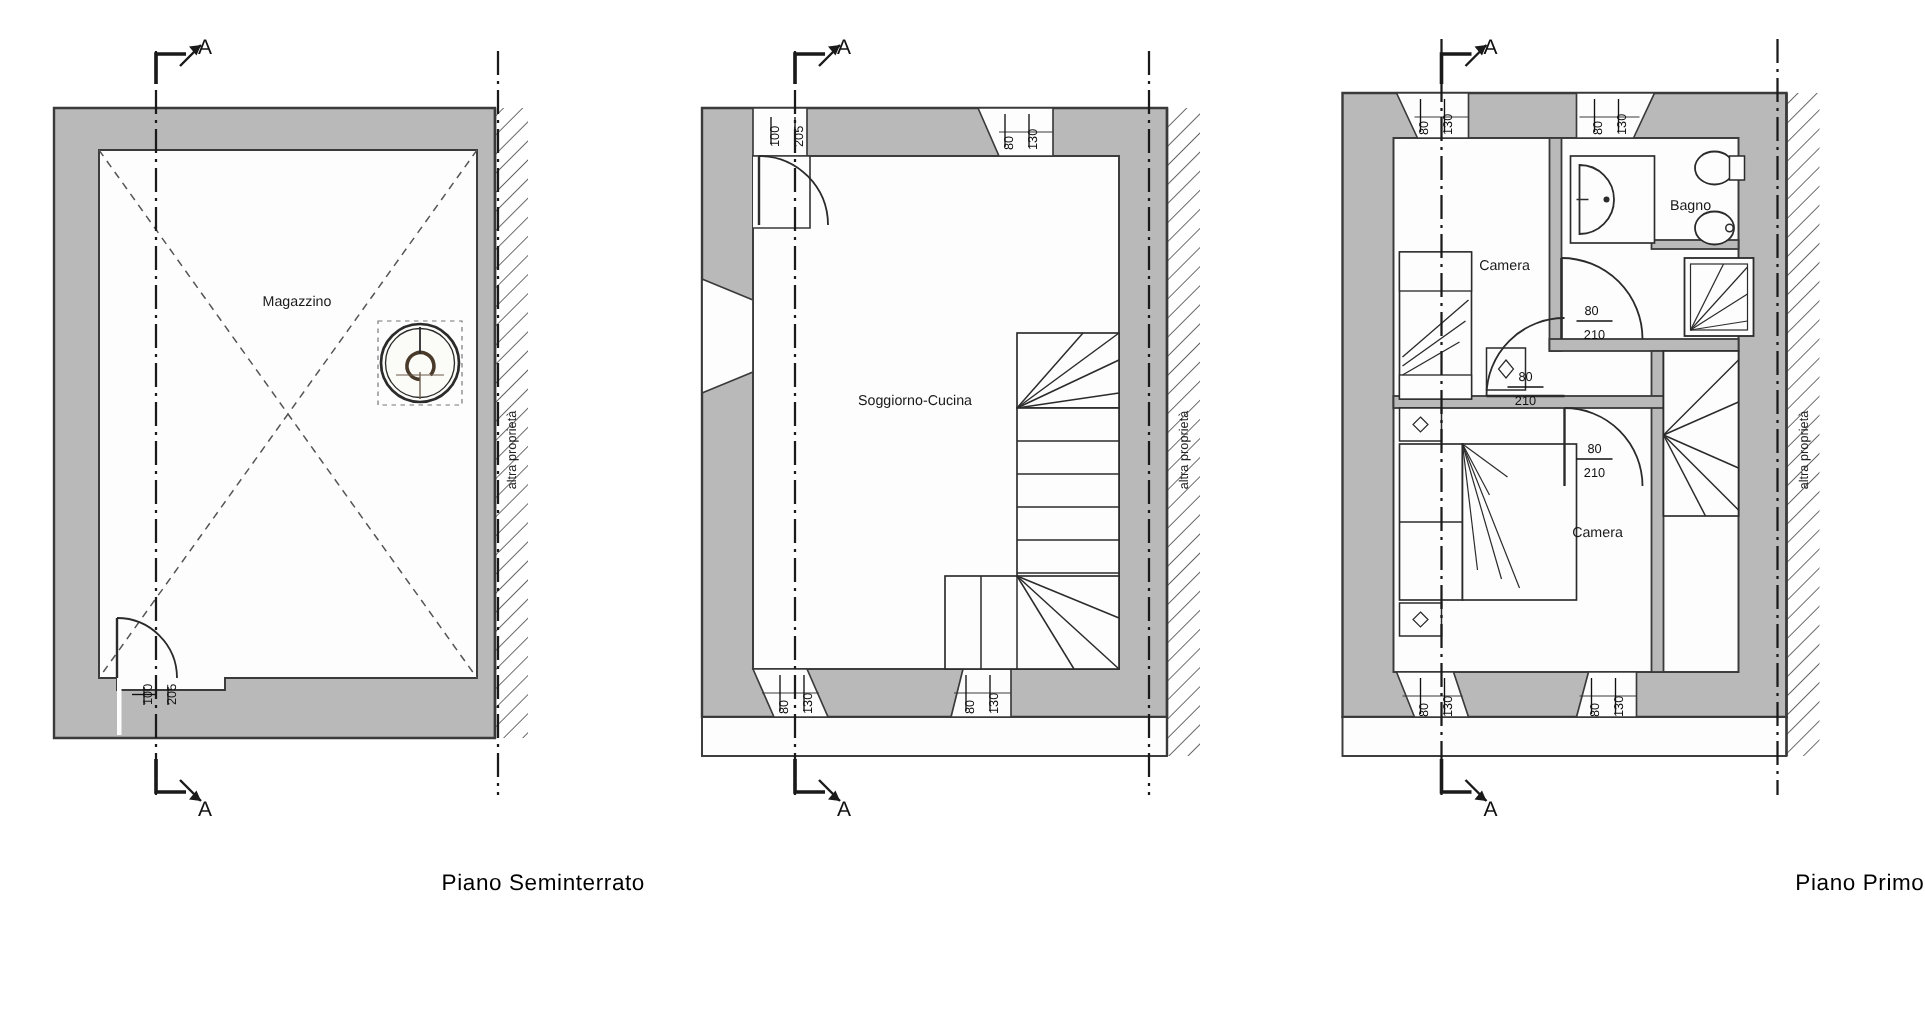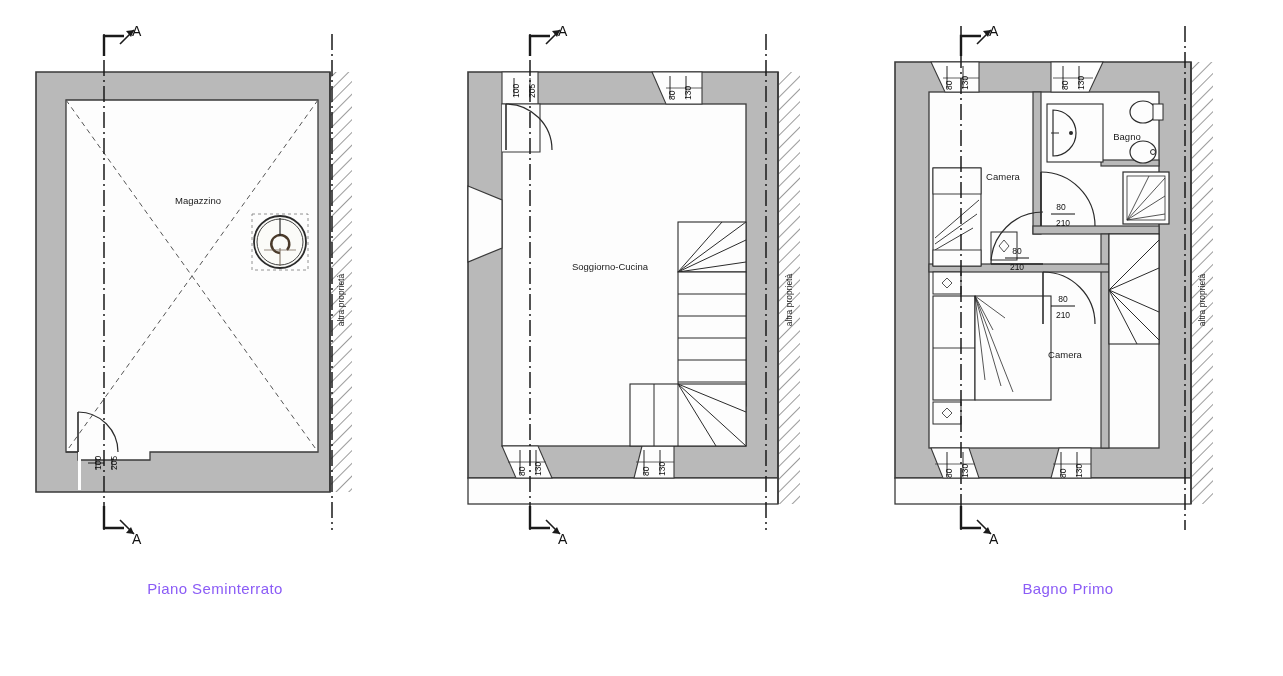--- a/index.html
+++ b/index.html
@@ -1,21 +1,21 @@
 <!DOCTYPE html>
 <html><head>
 <meta charset="utf-8">
 <style>
   html,body{margin:0;padding:0;background:#ffffff;}
   body{width:1283px;height:676px;overflow:hidden;
        font-family:"Liberation Sans",sans-serif;color:#222;}
   #sheet{position:relative;width:1283px;height:676px;background:#fff;}
   .plan{position:absolute;top:0;width:430px;height:676px;}
-  .caption{position:absolute;width:100%;text-align:center;top:580px;
-           font-size:15px;letter-spacing:.4px;color:#8b5cf6;
+  .caption{position:absolute;width:100%;text-align:right;top:580px;
+           font-size:15px;letter-spacing:.4px;color:#000000;
            font-family:"Liberation Sans",sans-serif;}
   svg{display:block;}
   .rl{font-size:9.5px;fill:#1a1a1a;font-family:"Liberation Sans",sans-serif;}
   .dim{font-size:8.5px;fill:#111;font-family:"Liberation Sans",sans-serif;}
   .prop{font-size:8.5px;fill:#222;font-family:"Liberation Sans",sans-serif;}
   .secl{font-size:14px;fill:#111;font-family:"Liberation Sans",sans-serif;}
 </style>
 </head>
 <body>
 
@@ -382,16 +382,16 @@
 
       <g stroke="#1a1a1a" fill="none">
         <polyline points="108,506 108,528 128,528" stroke-width="2.4"></polyline>
         <line x1="124" y1="520" x2="138" y2="534" stroke-width="1.6"></line>
         <polygon points="138,534 130,533 135,527" fill="#1a1a1a" stroke="none"></polygon>
       </g>
       <text class="secl" x="136" y="544">A</text>
 
       <text class="prop" x="352" y="300" transform="rotate(-90 352,300)" text-anchor="middle">altra proprietà</text>
     </svg>
-    <div class="caption">Bagno Primo</div>
+    <div class="caption">Piano Primo</div>
   </div>
 
 </div>
 
 </body></html>

